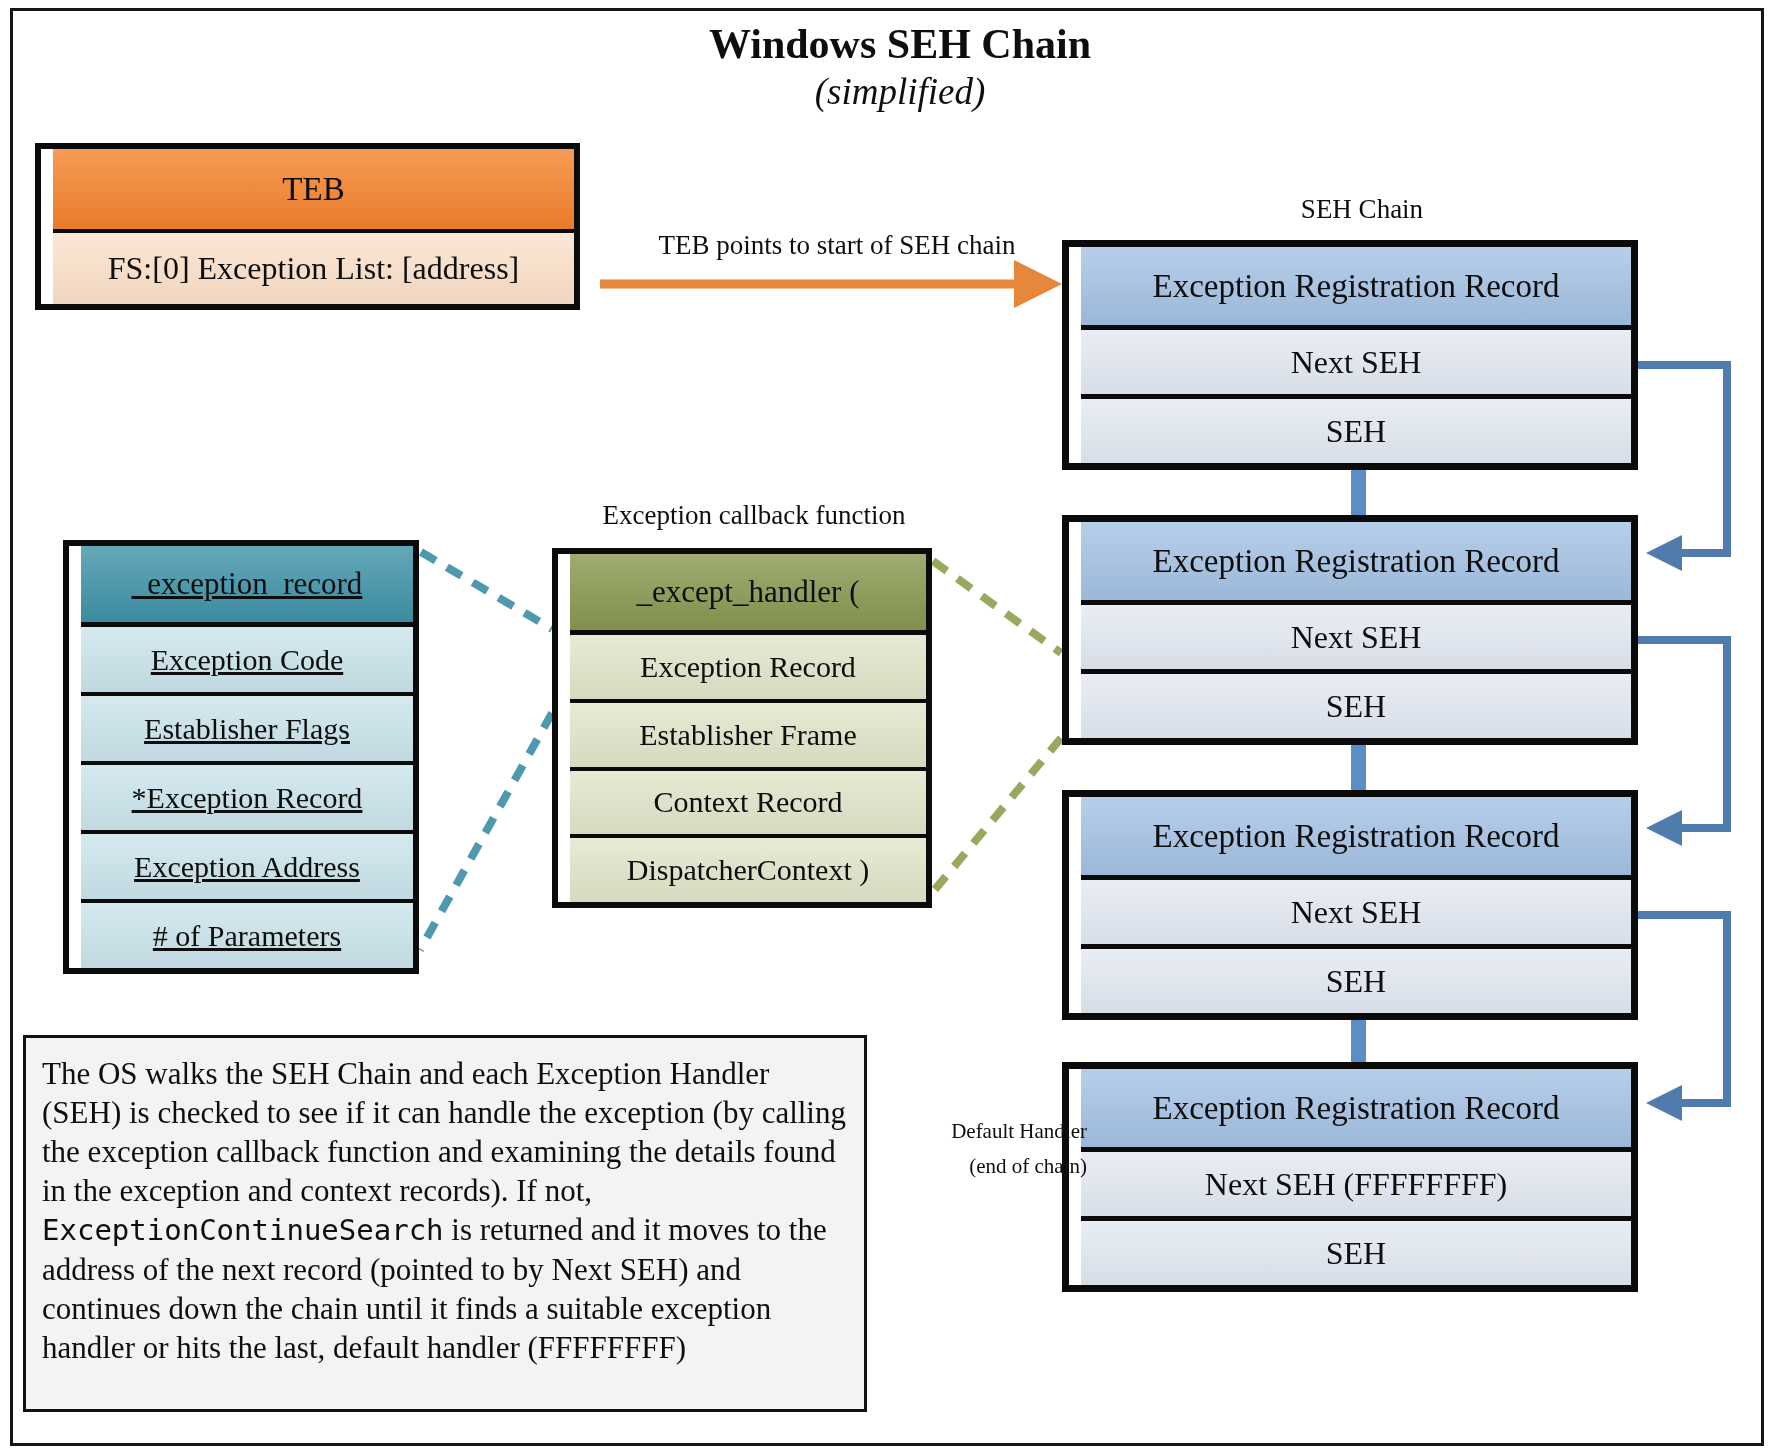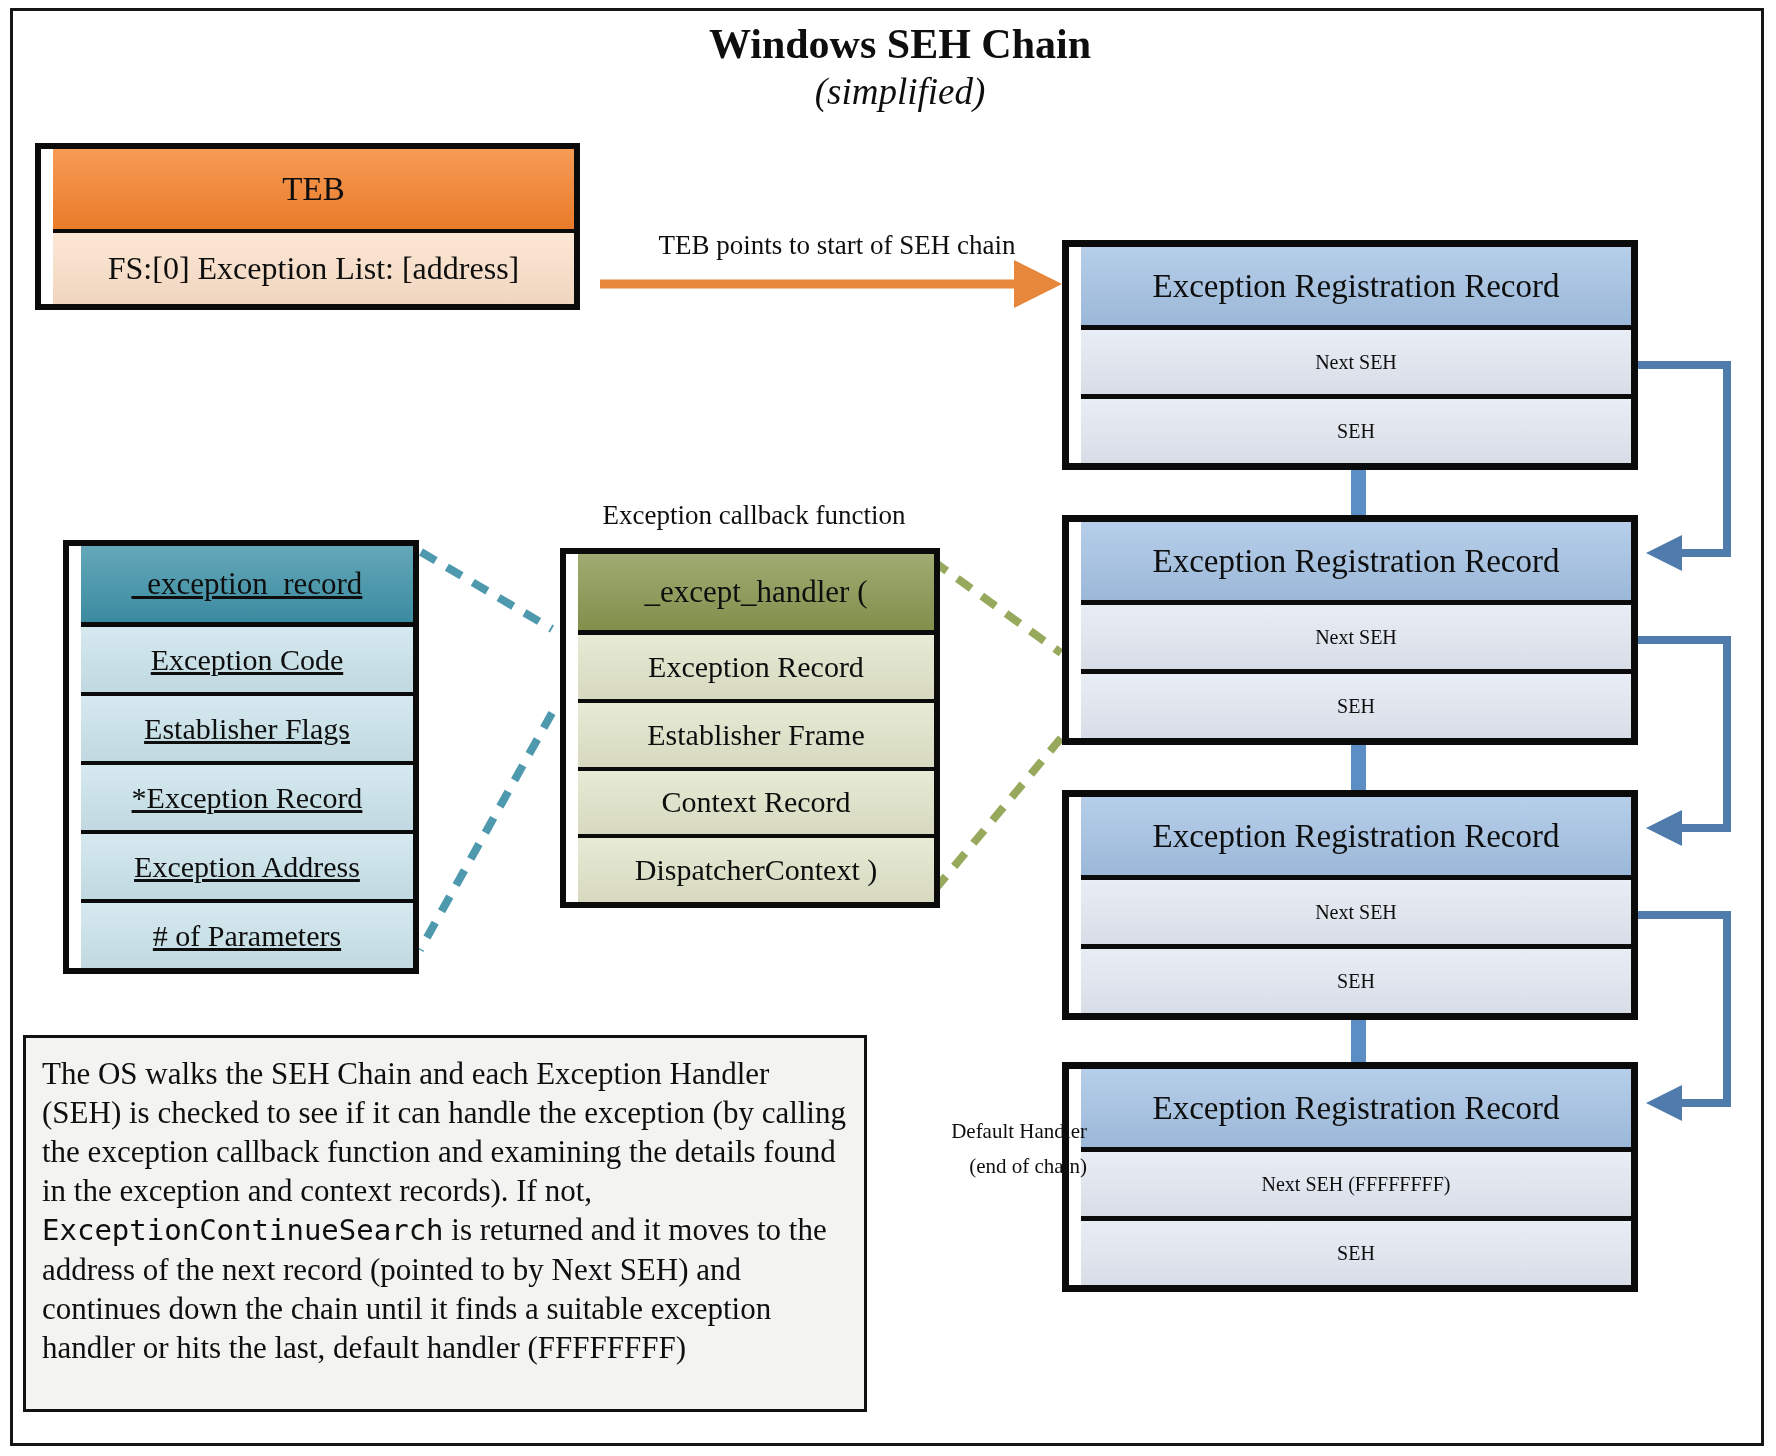--- a/index.html
+++ b/index.html
@@ -18,29 +18,29 @@
     display:flex;align-items:center;justify-content:center;
     background-image:linear-gradient(rgba(255,255,255,.20),rgba(0,0,0,.05));
   }
   
   .teb{left:35px;top:143px;width:545px;height:167px;border:6px solid var(--border-black);}
   .teb .hdr{flex:0 0 80px;border-bottom:4px solid var(--border-black);background-color:var(--orange-header);font-size:33px;}
   .teb .row{flex:1;background-color:var(--orange-row);font-size:32px;}
   
   .record{left:1062px;width:576px;height:230px;border:7px solid var(--border-black);}
   .record .hdr{flex:0 0 78px;border-bottom:5px solid var(--border-black);background-color:var(--blue-header);font-size:33px;}
-  .record .row{flex:1;background-color:var(--blue-row);font-size:20px;}
+  .record .row{flex:1;background-color:var(--blue-row);font-size:32px;}
   .record .row + .row{border-top:5px solid var(--border-black);}
   
   .struct{left:63px;top:540px;width:356px;height:434px;border:6px solid var(--border-black);text-decoration:underline;}
   .struct .hdr{flex:0 0 76px;border-bottom:5px solid var(--border-black);background-color:var(--teal-header);font-size:31px;}
   .struct .row{flex:1;background-color:var(--teal-row);font-size:30px;}
   .struct .row + .row{border-top:4px solid var(--border-black);}
   
-  .callback{left:552px;top:548px;width:380px;height:360px;border:6px solid var(--border-black);margin-left:8px;}
+  .callback{left:552px;top:548px;width:380px;height:360px;border:6px solid var(--border-black);}
   .callback .hdr{flex:0 0 76px;border-bottom:5px solid var(--border-black);background-color:var(--olive-header);font-size:31px;}
   .callback .row{flex:1;background-color:var(--olive-row);font-size:30px;}
   .callback .row + .row{border-top:4px solid var(--border-black);}
   
   .note{left:23px;top:1035px;width:844px;height:377px;border:3px solid #111;background:var(--note-bg);
         box-sizing:border-box;padding:16px 16px;font-size:31px;line-height:39px;}
   .note code{font-family:"DejaVu Sans Mono",monospace;font-size:29px;}
   .default-label{left:825px;top:1114px;width:250px;font-size:21px;text-align:right;line-height:35px;}
 </style>
 </head>
@@ -75,20 +75,21 @@
   <div class="abs title-main">Windows SEH Chain</div>
   <div class="abs title-sub">(simplified)</div>
 
   <div class="abs box teb">
     <div class="hdr">TEB</div>
     <div class="row">FS:[0] Exception List: [address]</div>
   </div>
 
   <div class="abs small-label" style="left:600px;top:230px;width:450px;">TEB points to start of SEH chain</div>
 
+  <div class="abs small-label" style="left:1062px;top:194px;width:576px;">SEH Chain</div>
 
   <div class="abs box record" style="top:240px;">
     <div class="hdr">Exception Registration Record</div>
     <div class="row">Next SEH</div>
     <div class="row">SEH</div>
   </div>
   <div class="abs box record" style="top:515px;">
     <div class="hdr">Exception Registration Record</div>
     <div class="row">Next SEH</div>
     <div class="row">SEH</div>

